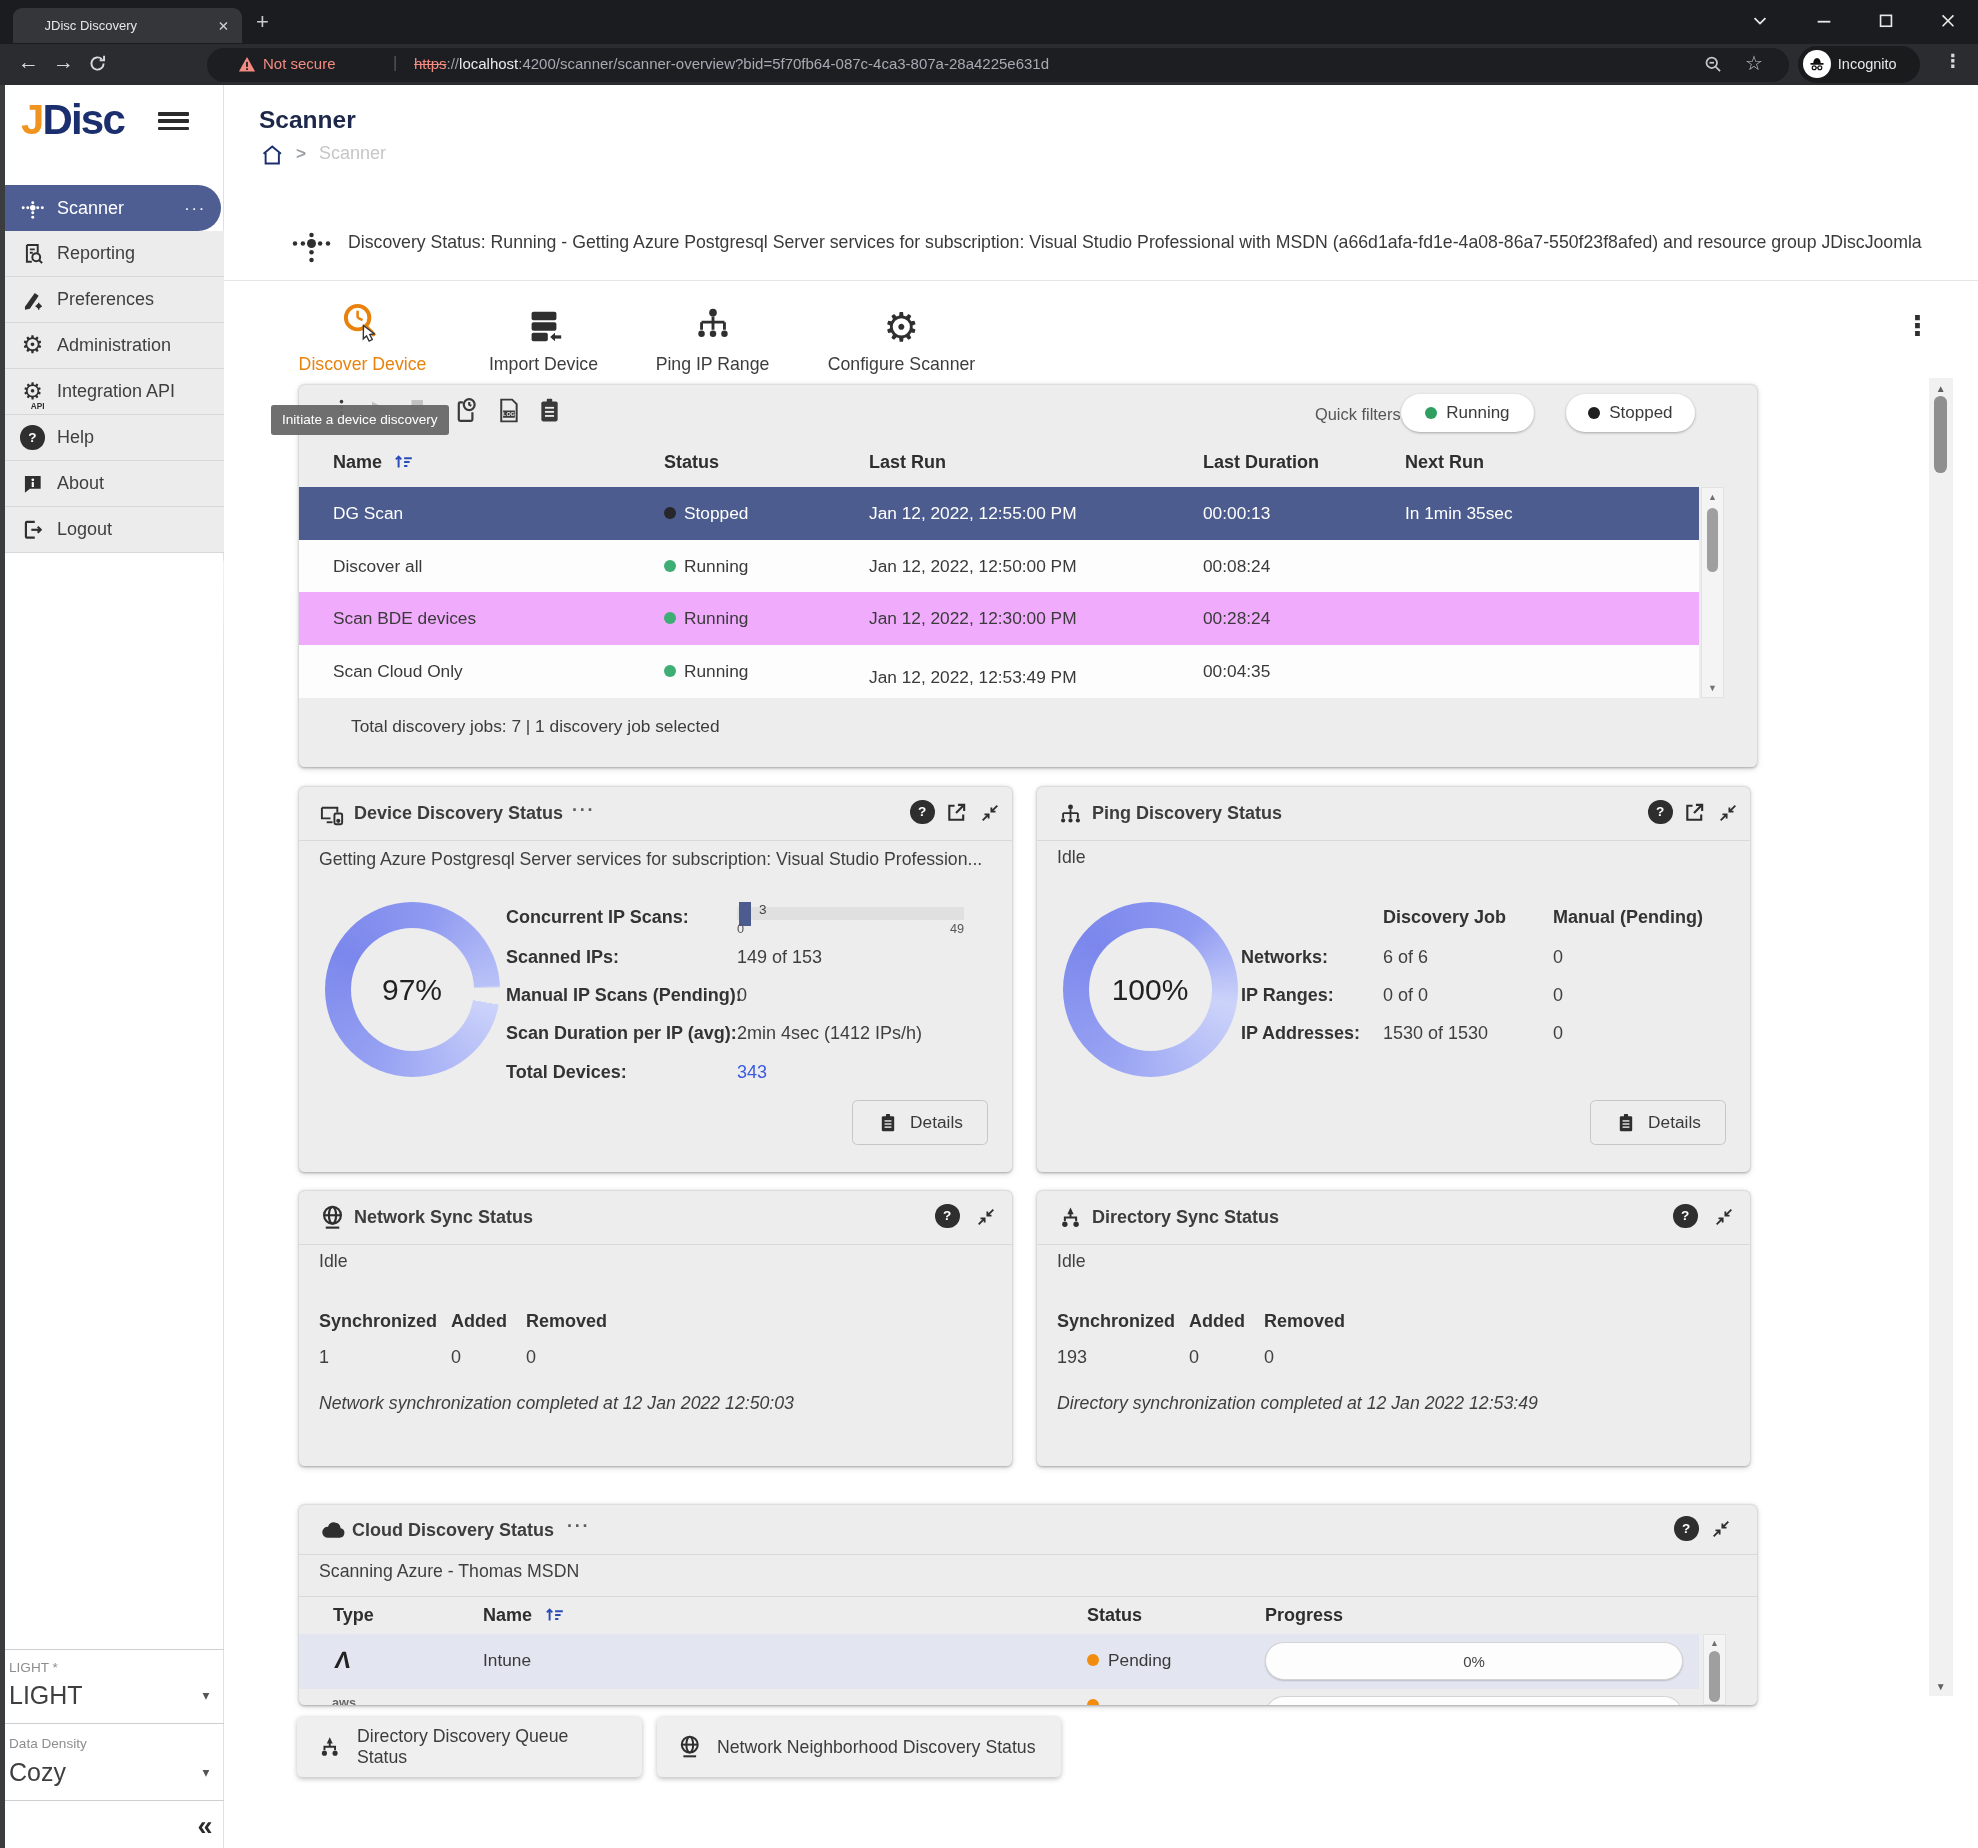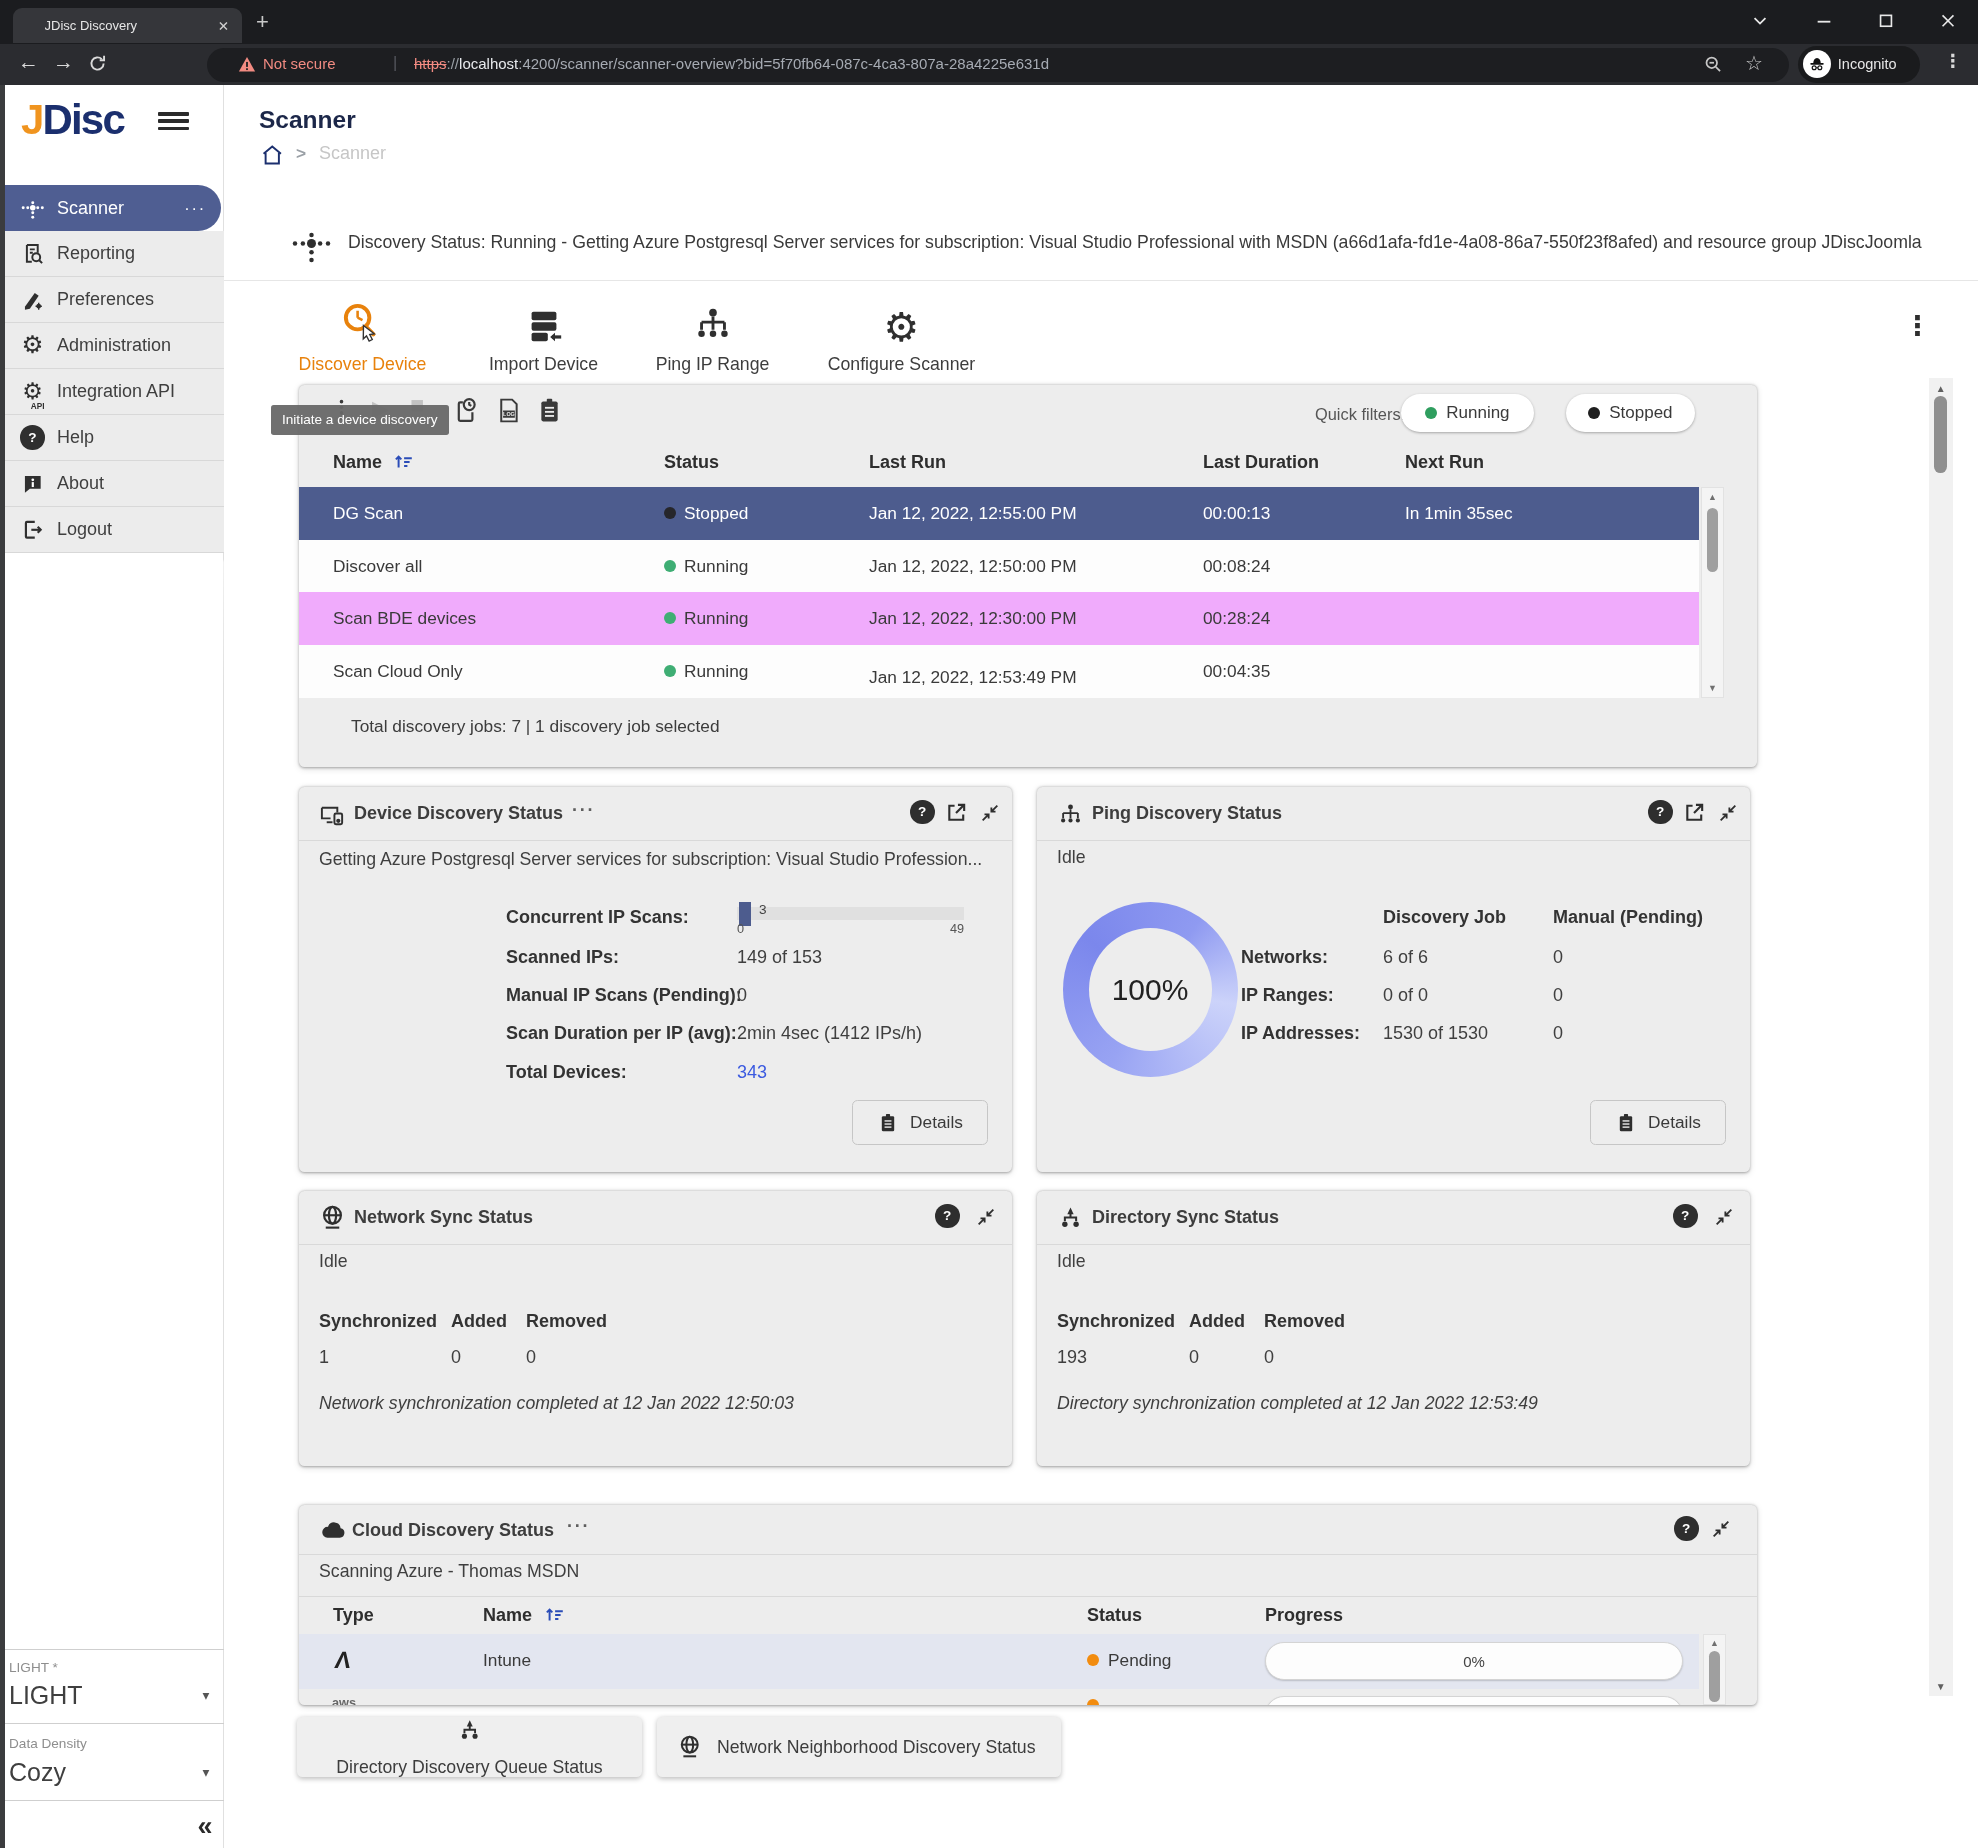--- a/index.html
+++ b/index.html
@@ -505,20 +505,26 @@
         </span>
         <span class="abs" style="left:680px; top:14.5px; color:#2e2e2e;">
           <svg width="22" height="22" viewBox="0 0 24 24" fill="none" stroke="currentColor" stroke-width="2">
               <path d="M20 4l-6.5 6.5M13.5 6v4.5H18"></path>
               <path d="M4 20l6.5-6.5M10.5 18v-4.5H6"></path>
             </svg>
         </span>
         <div class="card-divider" style="top:53px;"></div>
         <div class="abs" style="left:20px; top:62px; width:673px; font-size:17.7px; color:#3f3f3f; white-space:nowrap; overflow:hidden;">Getting Azure Postgresql Server services for subscription: Visual Studio Profession...</div>
 
+        <div class="donut" style="left:25.5px; top:115px;">
+          <div class="ring ring97"></div>
+          <div class="hole">
+              <span>97%</span>
+            </div>
+        </div>
 
         <span class="stat-label" style="left:207px; top:120px;">Concurrent IP Scans:</span>
         <div class="slider">
           <div class="track"></div>
           <div class="handle"></div>
           <span class="sval">3</span>
           <span class="smin">0</span>
           <span class="smax">49</span>
         </div>
 
@@ -718,21 +724,21 @@
           <span class="dot abs" style="left:788px; top:7.3px; background:#f28c0f;"></span>
           <div class="progress" style="left:966px; top:3.6px;"></div>
         </div>
 
         <div class="vscroll" style="left:1404px; top:129px; height:71px;">
           <span class="arr" style="top:2.7px;">▲</span>
           <div class="thumb" style="top:16.4px; height:51px;"></div>
         </div>
       </div>
 
-      <div class="bottom-btn" style="left:73px; width:345px;flex-direction:column;">
+      <div class="bottom-btn" style="left:73px; width:345px;">
         <span>
           <svg width="25.5" height="25.5" viewBox="0 0 24 24">
               <path d="M12 3l2.8 6H9.2z" fill="#2f2f2f"></path>
               <path d="M12 8v4M7 15v-3h10v3" stroke="#2f2f2f" stroke-width="1.8" fill="none"></path>
               <circle cx="7" cy="18" r="2.4" fill="#2f2f2f"></circle>
               <circle cx="17" cy="18" r="2.4" fill="#2f2f2f"></circle>
             </svg>
         </span>
         <span>Directory Discovery Queue Status</span>
       </div>

